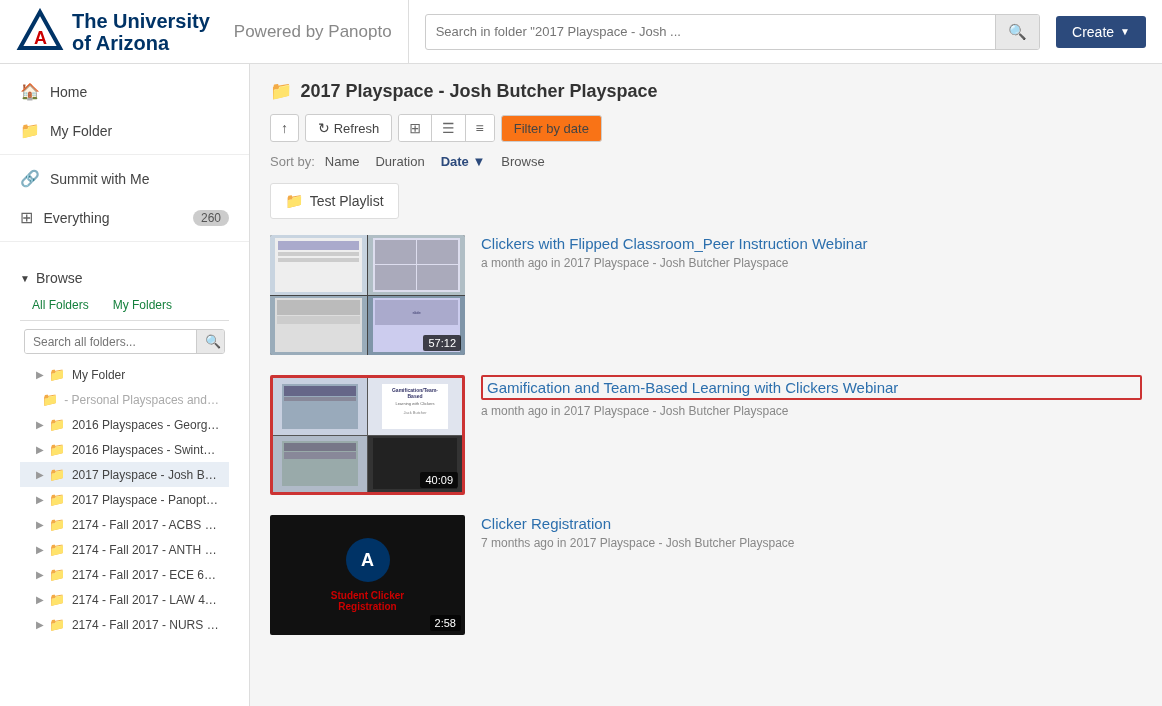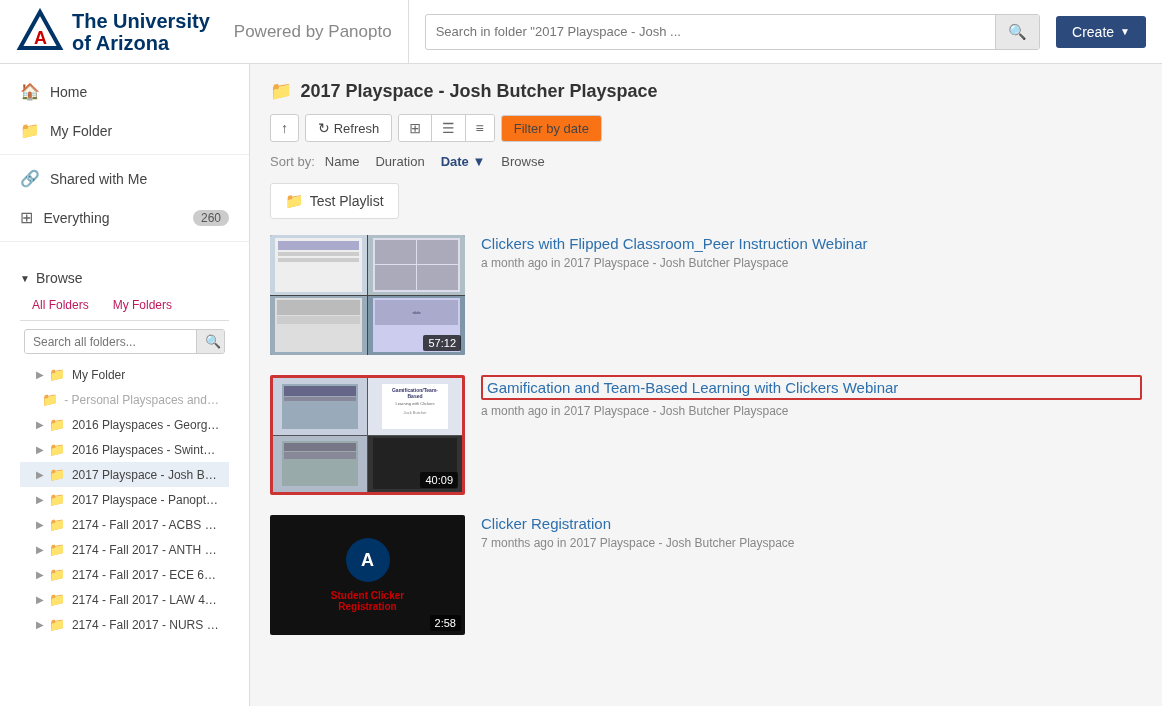--- a/index.html
+++ b/index.html
@@ -133,21 +133,21 @@
     .tabs-row {
       display: flex;
       border-bottom: 1px solid #ddd;
       margin: 0 0 8px 0;
     }
     .tab-btn {
       padding: 6px 12px;
       font-size: 12px;
       cursor: pointer;
       border-bottom: 2px solid transparent;
-      color: #be185d;
+      color: #15803d;
     }
     .folder-search {
       display: flex;
       align-items: center;
       border: 1px solid #ccc;
       border-radius: 3px;
       overflow: hidden;
       margin: 0 4px 8px 4px;
     }
     .folder-search input {
@@ -436,21 +436,21 @@
         <span class="icon">🏠</span>
         <span>Home</span>
       </div>
       <div class="sidebar-item">
         <span class="icon">📁</span>
         <span>My Folder</span>
       </div>
       <div class="sidebar-divider"></div>
       <div class="sidebar-item">
         <span class="icon">🔗</span>
-        <span>Shared with Me</span>
+        <span>Summit with Me</span>
       </div>
       <div class="sidebar-item">
         <span class="icon">⊞</span>
         <span>Everything</span>
         <span class="badge">260</span>
       </div>
       <div class="sidebar-divider"></div>
     </div>
 
     <div class="browse-section">

